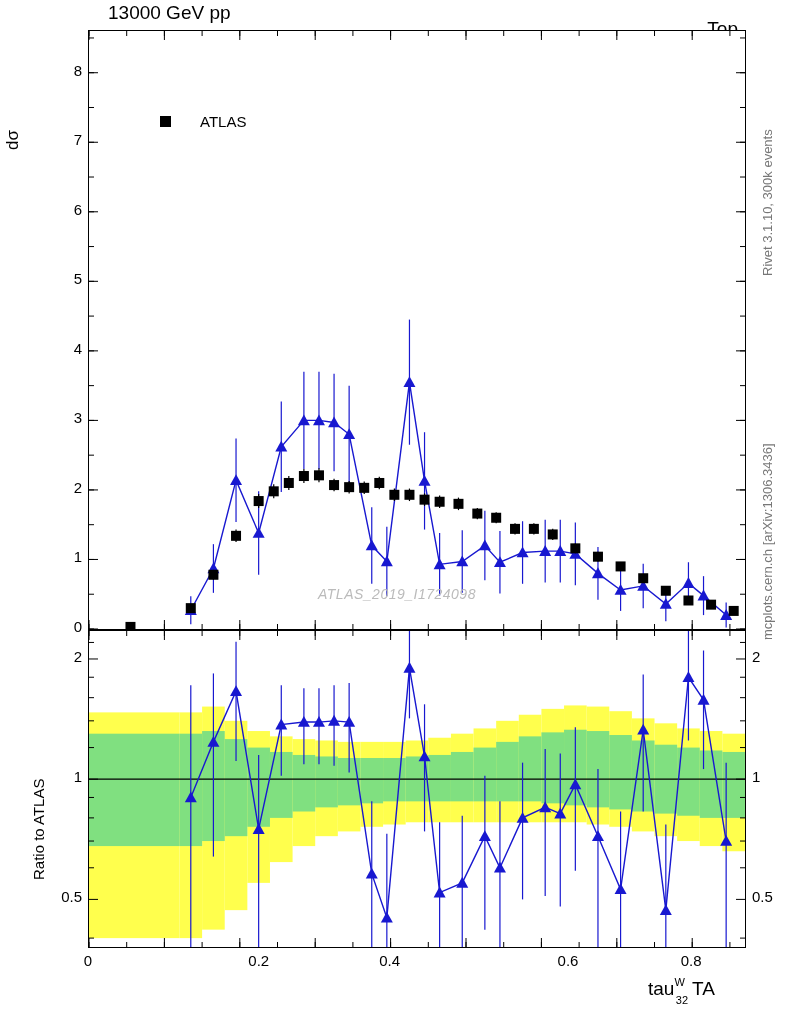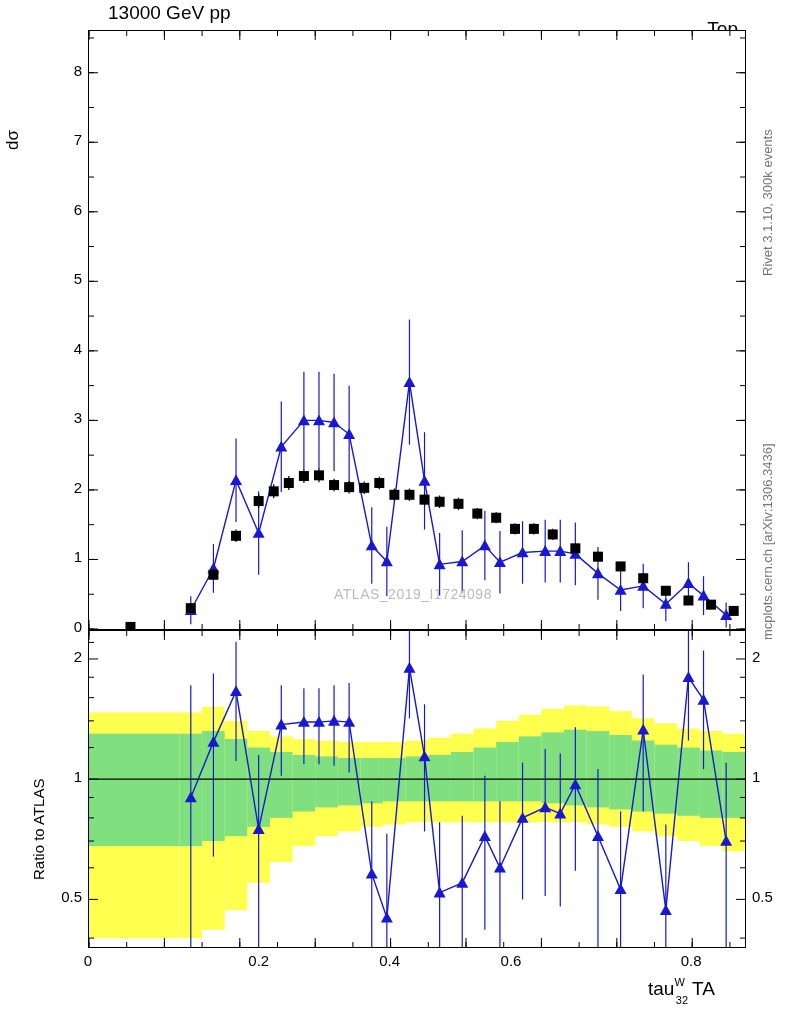--- a/index.html
+++ b/index.html
@@ -321,23 +321,29 @@
       <div class="abs ticklab nosel" style="left: 62px; top: 409.395px; width: 20px; text-align: right;">3</div>
       <div class="abs ticklab nosel" style="left: 62px; top: 339.86px; width: 20px; text-align: right;">4</div>
       <div class="abs ticklab nosel" style="left: 62px; top: 270.326px; width: 20px; text-align: right;">5</div>
       <div class="abs ticklab nosel" style="left: 62px; top: 200.791px; width: 20px; text-align: right;">6</div>
       <div class="abs ticklab nosel" style="left: 62px; top: 131.256px; width: 20px; text-align: right;">7</div>
       <div class="abs ticklab nosel" style="left: 62px; top: 61.7209px; width: 20px; text-align: right;">8</div>
     </div>
 
 
   <div class="abs" style="left:140px;top:108px;">
+    <div style="display:flex;align-items:center;height:26px;">
+      <svg width="60" height="20">
+        <rect x="20" y="5" width="11" height="11" fill="#000"></rect>
+      </svg>
+      <span class="legend-text">ATLAS</span>
+    </div>
   </div>
 
-  <div class="abs wm nosel" style="left:334px;top:586px;">ATLAS_2019_I1724098</div>
+  <div class="abs wm nosel" style="left:318px;top:586px;font-style:italic;">ATLAS_2019_I1724098</div>
 
   <div class="abs frame" style="left:88px;top:630px;width:658px;height:318px;">
     <svg width="656" height="316" viewBox="0 0 656 316">
       <g id="ratio-content">
           <rect x="0" y="81.36793500393321" width="90.48275862068965" height="225.73596907420762" fill="#ffff4d"></rect>
           <rect x="90.48275862068965" y="81.36793500393321" width="22.620689655172413" height="225.73596907420762" fill="#ffff4d"></rect>
           <rect x="113.10344827586206" y="75.56686425178674" width="22.620689655172413" height="223.0750764122851" fill="#ffff4d"></rect>
           <rect x="135.72413793103448" y="89.82989841800219" width="22.620689655172413" height="189.30432799981958" fill="#ffff4d"></rect>
           <rect x="158.3448275862069" y="100.03495033646928" width="22.620689655172413" height="151.83766137625022" fill="#ffff4d"></rect>
           <rect x="180.9655172413793" y="105.37185899953599" width="22.62068965517244" height="125.72293023536739" fill="#ffff4d"></rect>
@@ -538,21 +544,21 @@
   <div class="abs nosel" id="ratio-yticks-right">
       <div class="abs ticklab nosel" style="left: 752px; top: 888.403px;">0.5</div>
       <div class="abs ticklab nosel" style="left: 752px; top: 768.186px;">1</div>
       <div class="abs ticklab nosel" style="left: 752px; top: 647.97px;">2</div>
     </div>
 
   <div class="abs nosel" id="x-ticks">
       <div class="abs ticklab nosel" style="left: 73px; top: 952px; width: 30px; text-align: center;">0</div>
       <div class="abs ticklab nosel" style="left: 223.805px; top: 952px; width: 30px; text-align: center; margin-left: 20px;">0.2</div>
       <div class="abs ticklab nosel" style="left: 374.609px; top: 952px; width: 30px; text-align: center;">0.4</div>
-      <div class="abs ticklab nosel" style="left: 496px; top: 952px; width: 30px; text-align: center;">0.6</div>
+      <div class="abs ticklab nosel" style="left: 553px; top: 952px; width: 30px; text-align: center;">0.6</div>
       <div class="abs ticklab nosel" style="left: 676.218px; top: 952px; width: 30px; text-align: center;">0.8</div>
     </div>
 
   <div class="abs nosel xtitle" style="left:648px;top:978px;">
     <span>tau</span><sup style="font-size:11px;position:relative;top:-2px;">W</sup><sub style="font-size:11px;position:relative;left:-9px;top:4px;margin-top:22px;">32</sub><span style="position:relative;left:-5px;">TA</span>
   </div>
 
 </div>
 
 </body></html>

